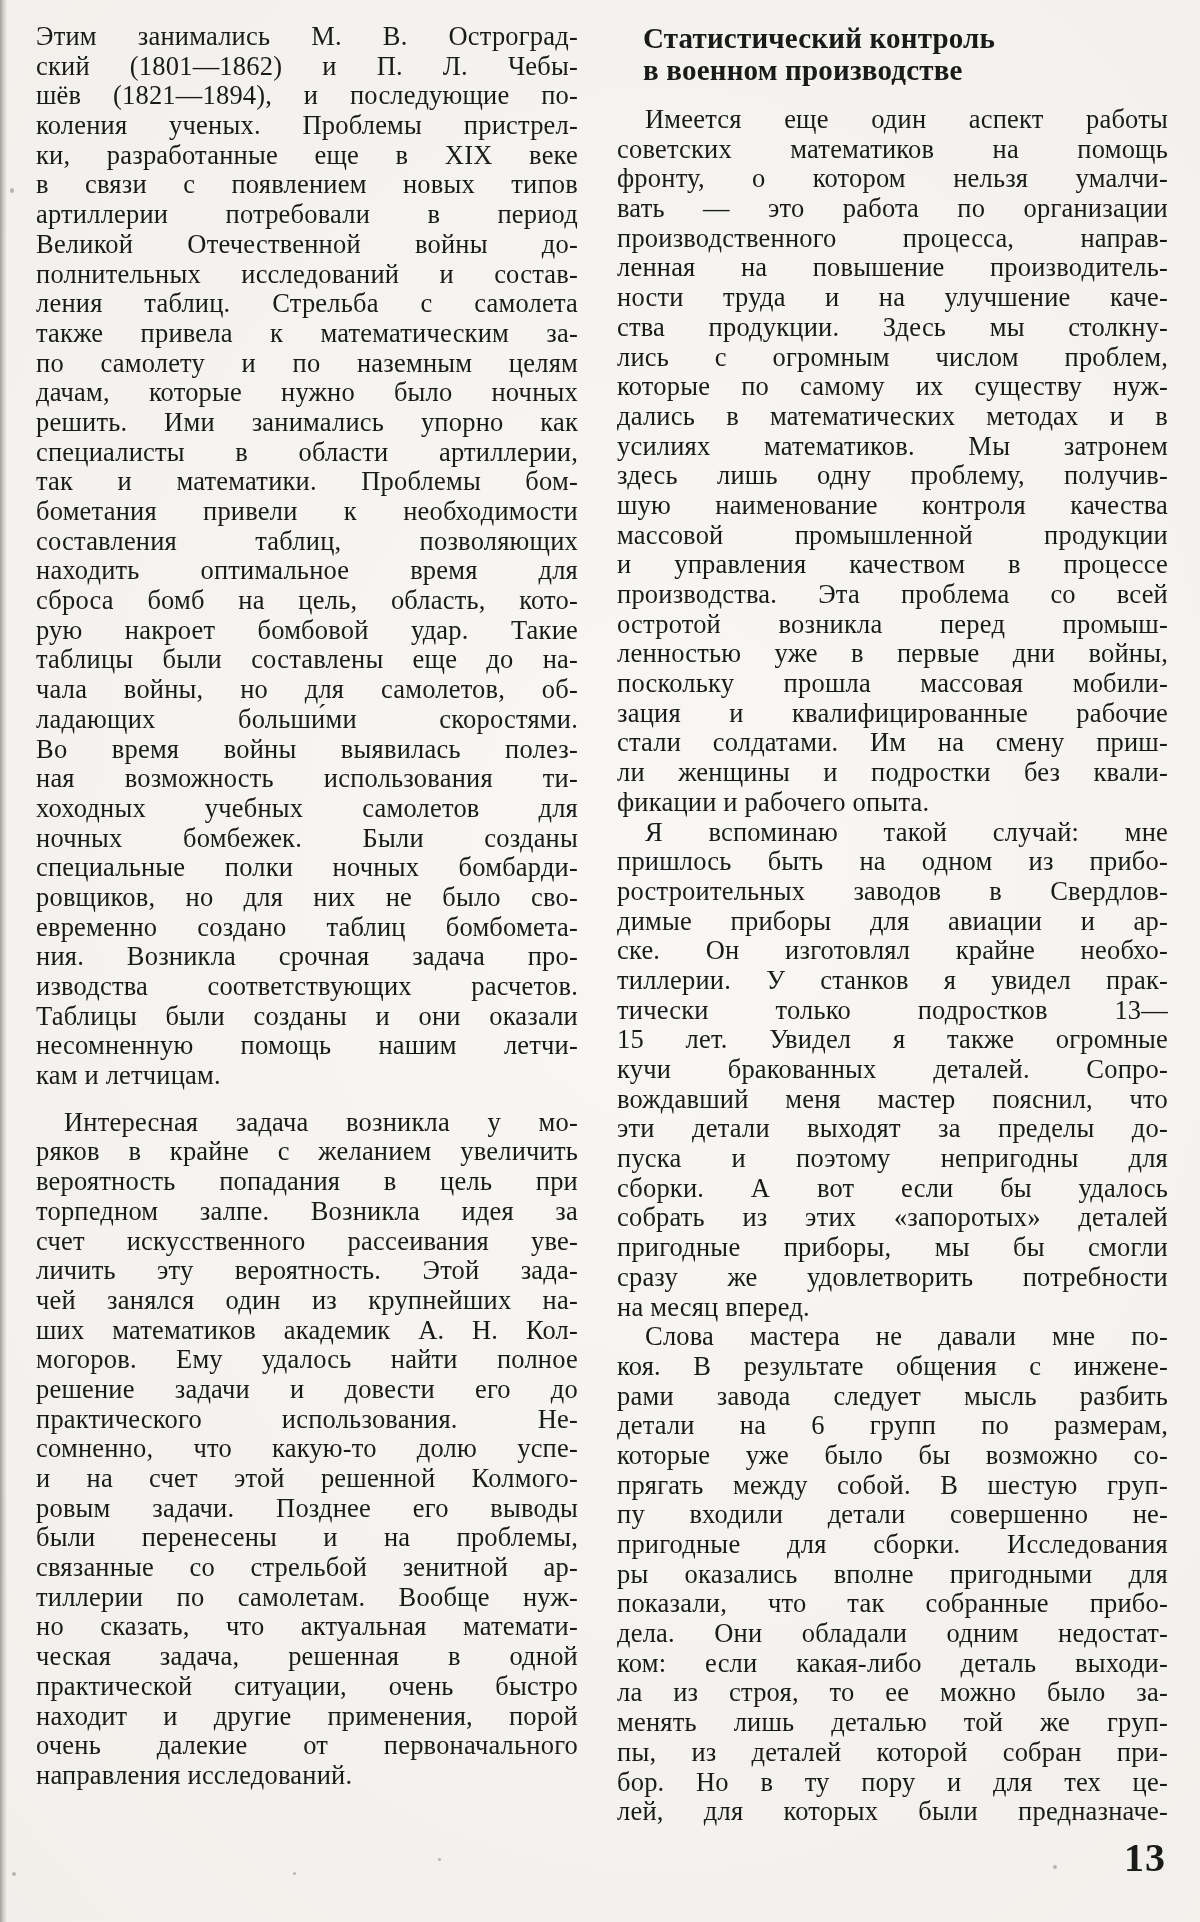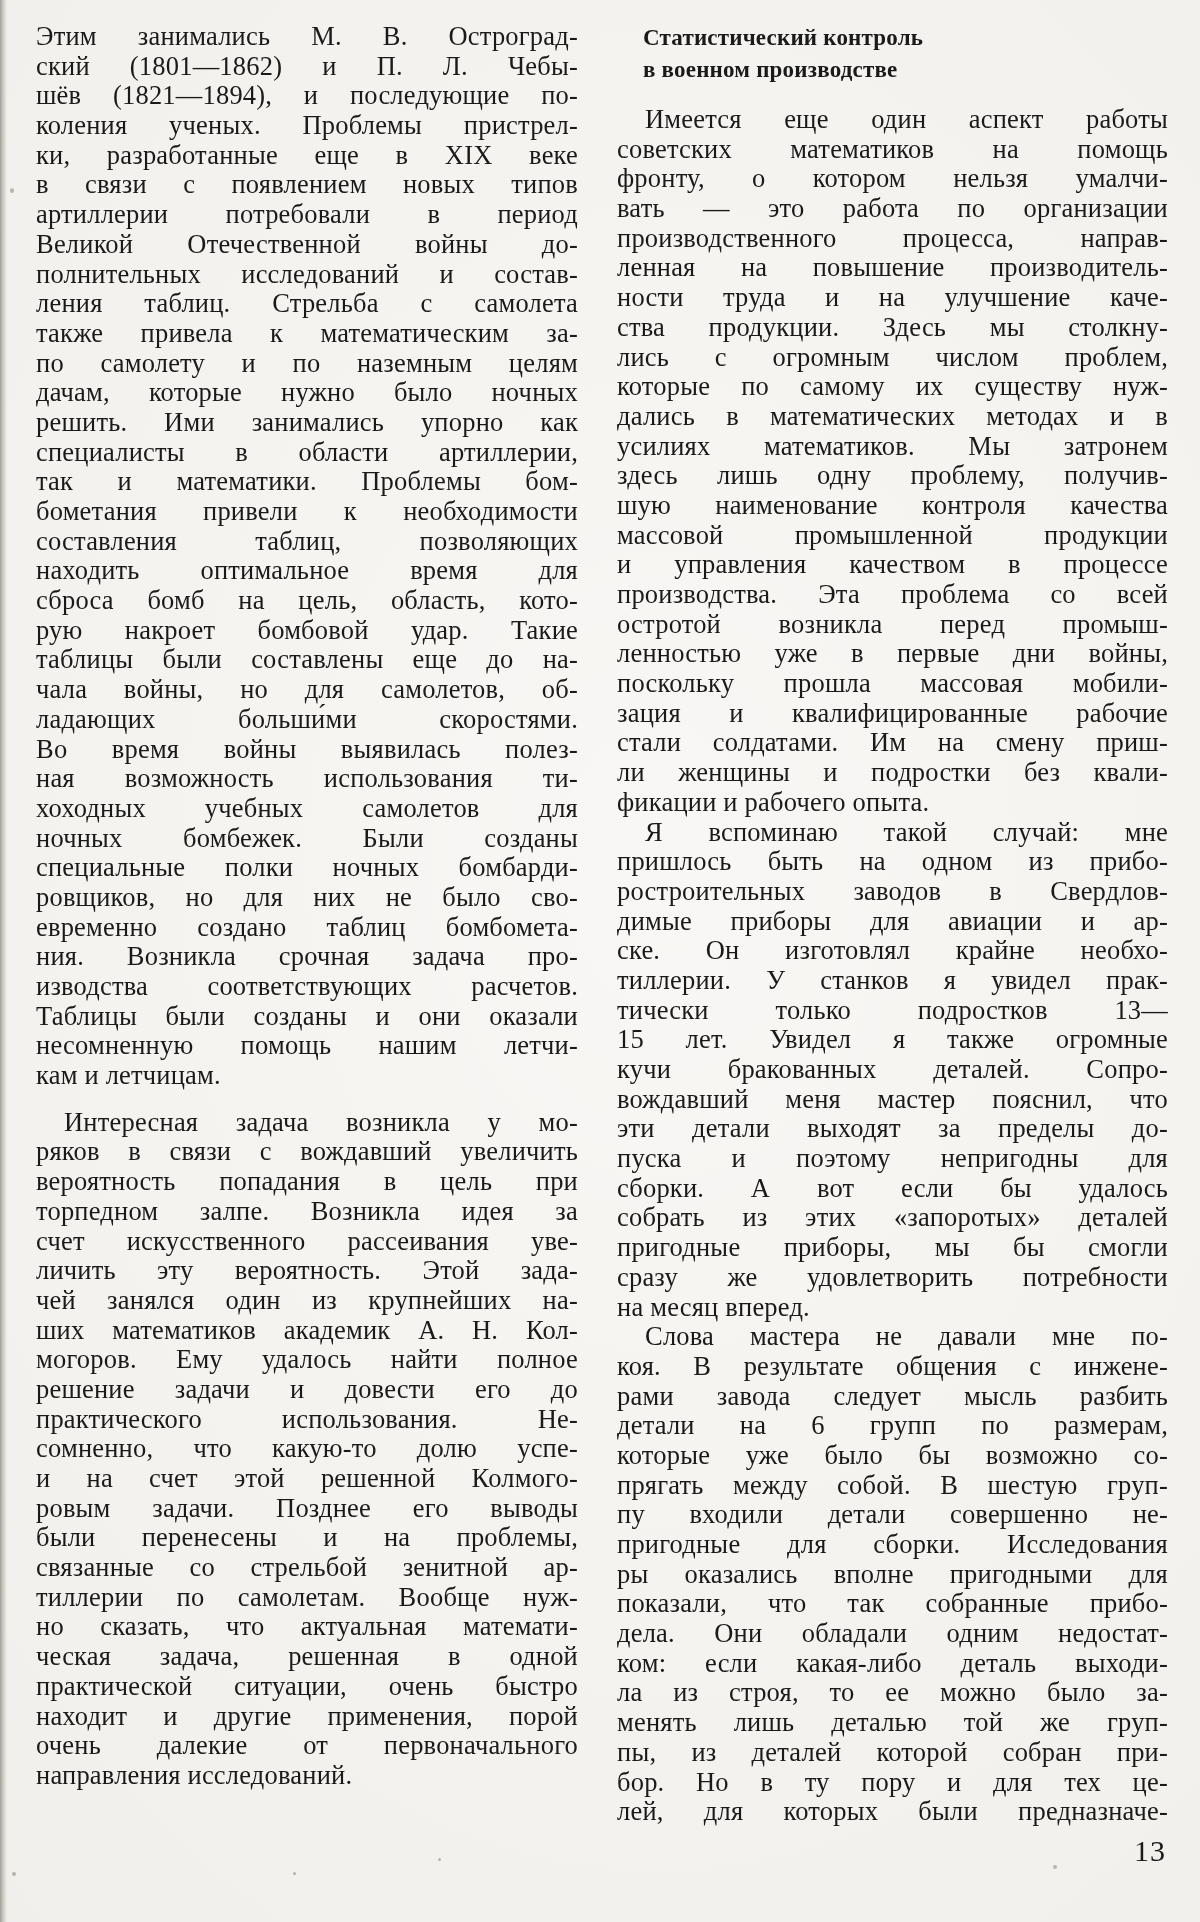--- a/index.html
+++ b/index.html
@@ -50,31 +50,31 @@
     text-align: justify;
     text-align-last: justify;
     white-space: normal;
   }
   .line.last   { text-align-last: left; }
   .line.indent { text-indent: 28px; }
   .line.gap    { margin-top: 17px; }
   .heading {
     margin: 0 0 19px 0;
     padding-left: 26px;
-    font-size: 23px;
+    font-size: 29px;
     font-weight: bold;
     line-height: 32px;
     letter-spacing: 0.2px;
   }
   .page-number {
     position: absolute;
     top: 1834px;
     right: 34px;
-    font-size: 30px;
-    font-weight: normal;
+    font-size: 40px;
+    font-weight: bold;
     letter-spacing: 1px;
   }
 </style>
 </head>
 <body>
 
 <div class="page">
 
   <div class="col col-left">
       <div class="line">Этим занимались М. В. Остроград-</div>
@@ -107,21 +107,21 @@
       <div class="line">ночных бомбежек. Были созданы</div>
       <div class="line">специальные полки ночных бомбарди-</div>
       <div class="line">ровщиков, но для них не было сво-</div>
       <div class="line">евременно создано таблиц бомбомета-</div>
       <div class="line">ния. Возникла срочная задача про-</div>
       <div class="line">изводства соответствующих расчетов.</div>
       <div class="line">Таблицы были созданы и они оказали</div>
       <div class="line">несомненную помощь нашим летчи-</div>
       <div class="line last">кам и летчицам.</div>
       <div class="line indent gap">Интересная задача возникла у мо-</div>
-      <div class="line">ряков в связи с вождавший увеличить</div>
+      <div class="line">ряков в крайне с желанием увеличить</div>
       <div class="line">вероятность попадания в цель при</div>
       <div class="line">торпедном залпе. Возникла идея за</div>
       <div class="line">счет искусственного рассеивания уве-</div>
       <div class="line">личить эту вероятность. Этой зада-</div>
       <div class="line">чей занялся один из крупнейших на-</div>
       <div class="line">ших математиков академик А. Н. Кол-</div>
       <div class="line">могоров. Ему удалось найти полное</div>
       <div class="line">решение задачи и довести его до</div>
       <div class="line">практического использования. Не-</div>
       <div class="line">сомненно, что какую-то долю успе-</div>

